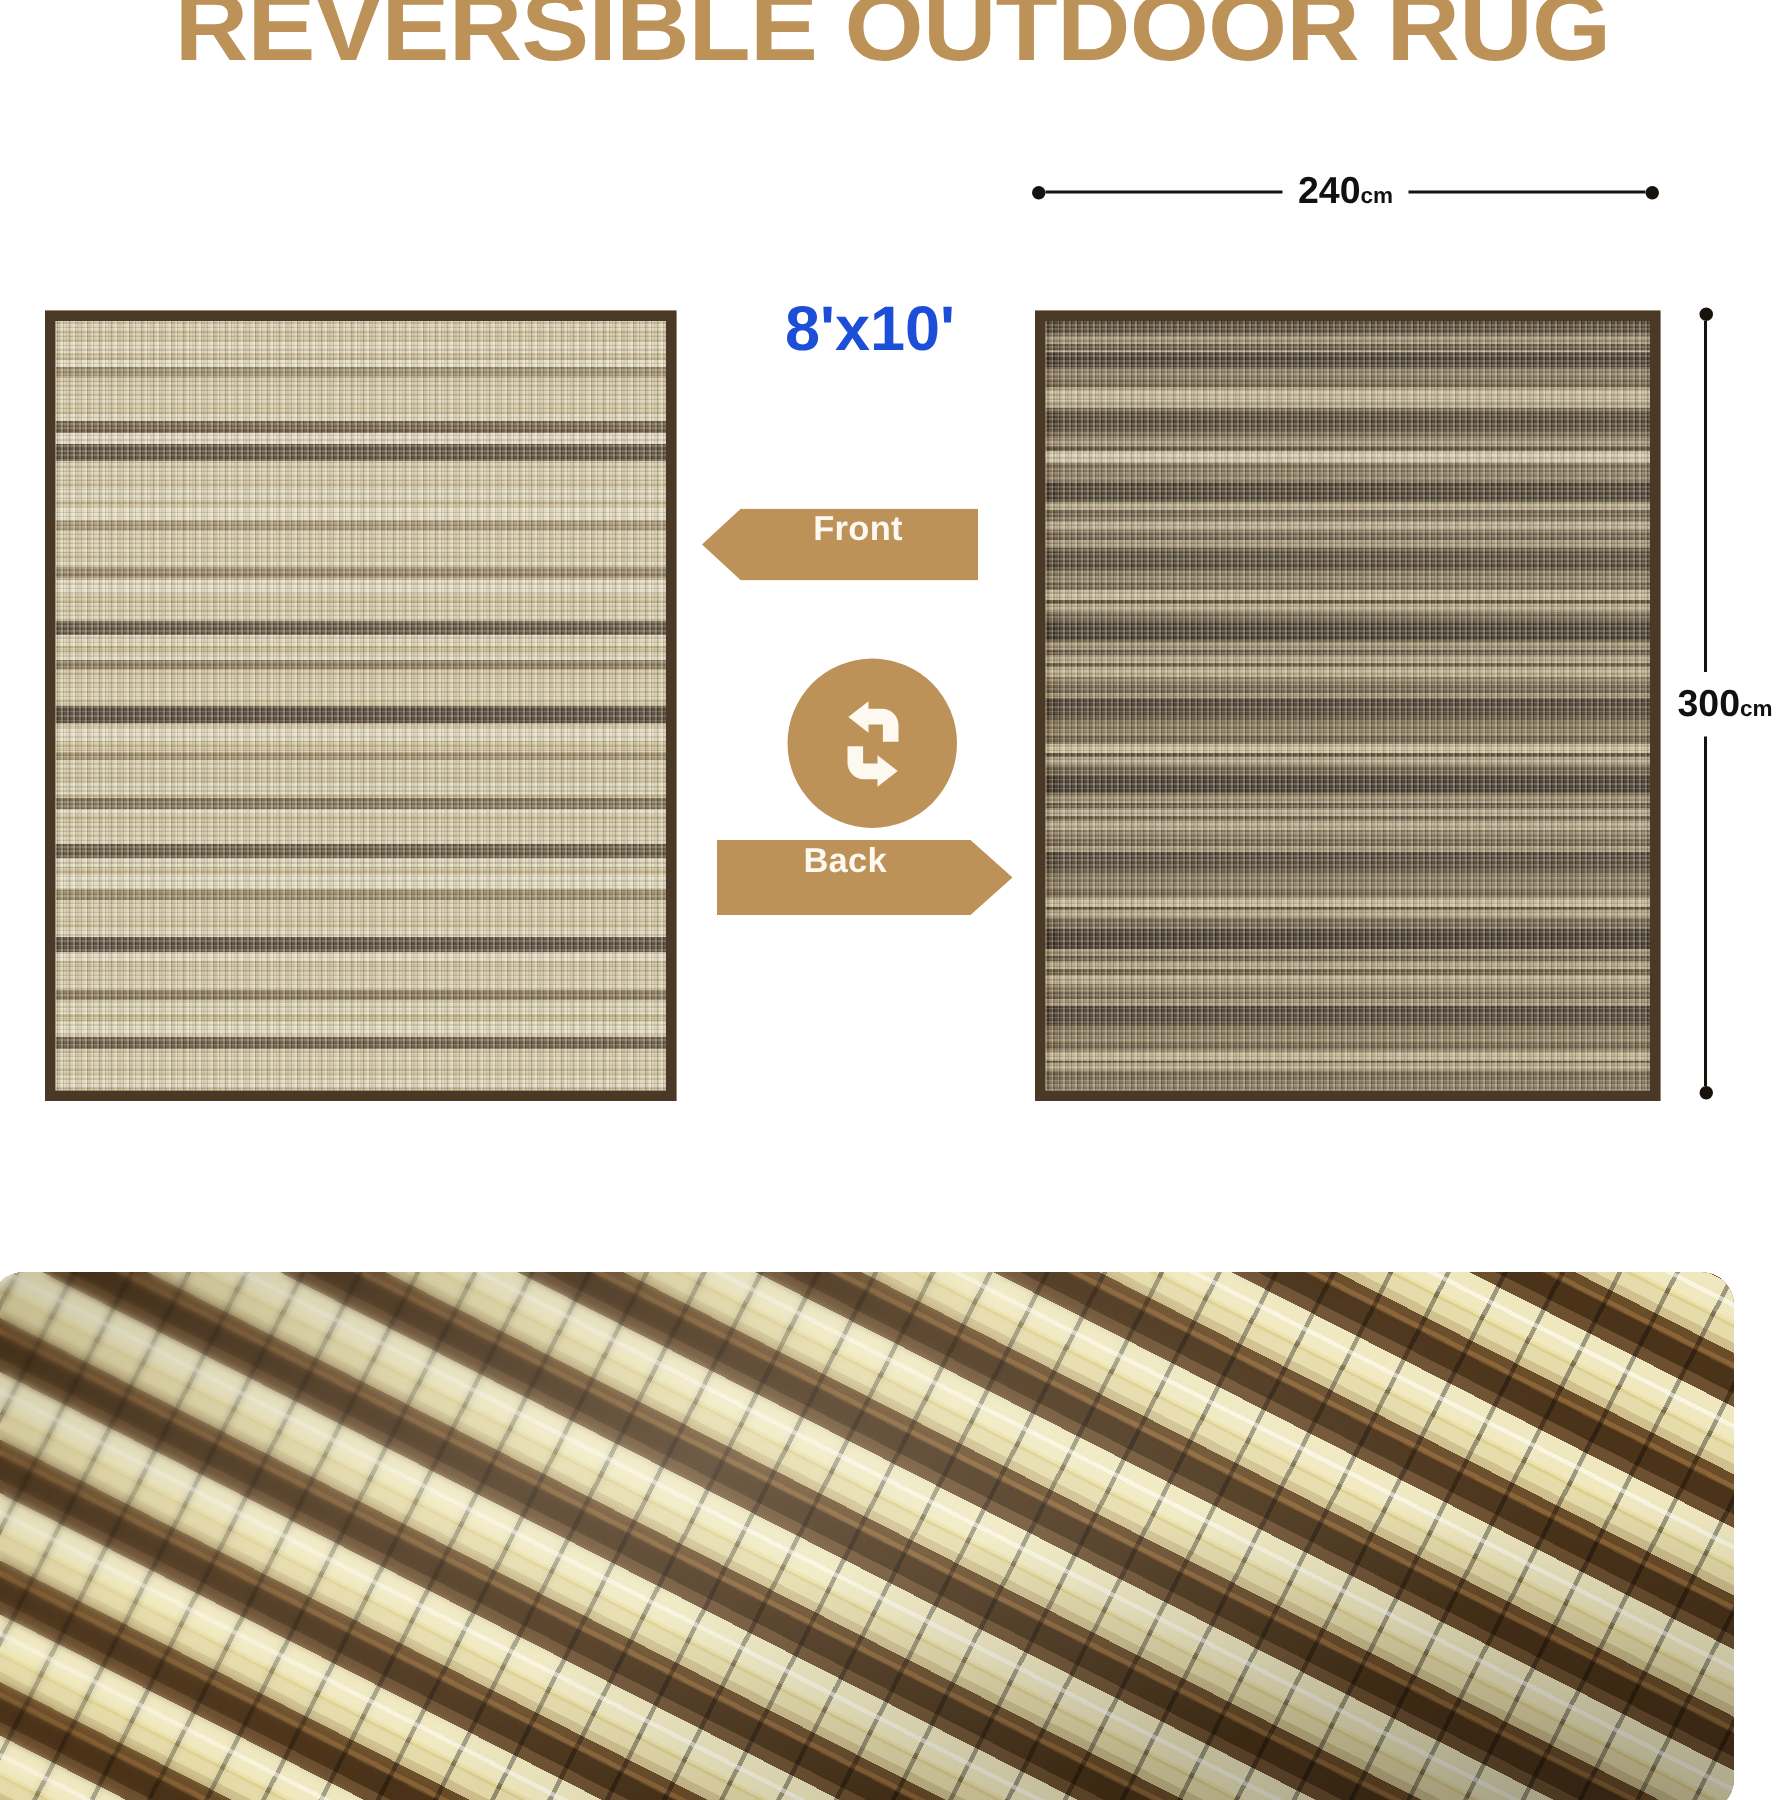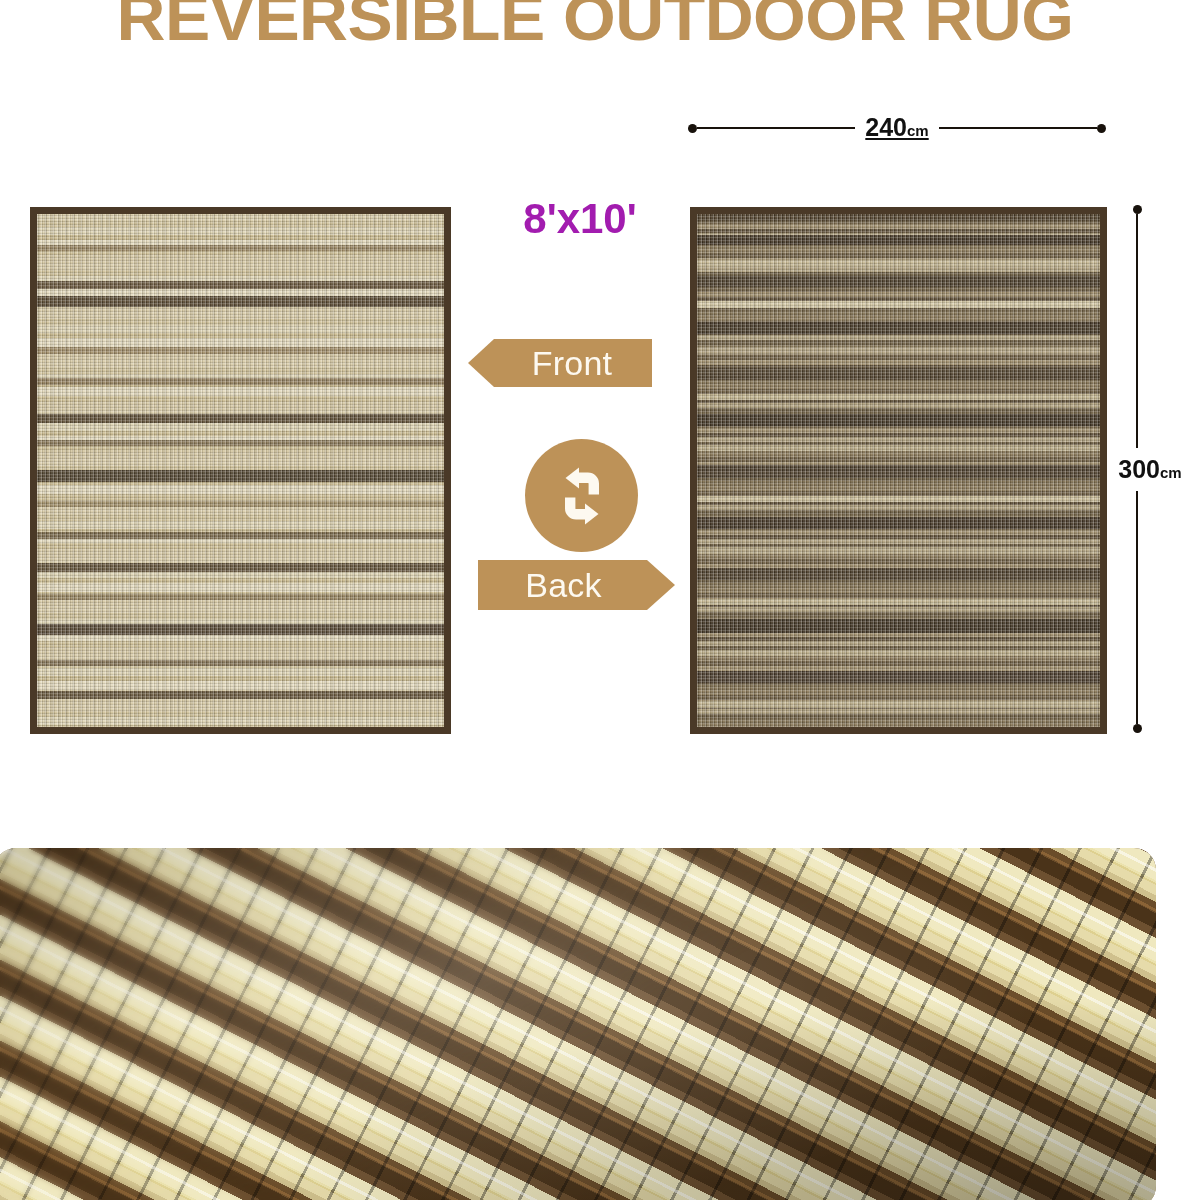--- a/index.html
+++ b/index.html
@@ -39,21 +39,21 @@
   .dot{
     width:9px;height:9px;border-radius:50%;
     background:#18120c;flex:0 0 auto;
   }
   .rule{
     height:2px;background:#18120c;flex:1 1 auto;
   }
   #dim-width .dim-label{
     font-size:25px;font-weight:bold;color:#111;
     padding:0 10px;white-space:nowrap;line-height:1;
-    position:relative; top:-1px;text-decoration:underline;
+    position:relative; top:-1px;
   }
   .unit{font-size:15px;font-weight:bold;}
 
   
   #dim-height{
     position:absolute;
     left:1128px; top:205px;
     width:18px; height:528px;
     display:flex;flex-direction:column;align-items:center;
   }
@@ -179,30 +179,30 @@
         #c2b48e 95% 96.2%,transparent 96.2% 100%);
     opacity:.9;
   }
 
   
   #size-label{
     position:absolute;
     left:440px; top:198px; width:280px;
     text-align:center;
     font-size:42px;font-weight:bold;
-    color:#a21caf;line-height:1;
+    color:#1d4ed8;line-height:1;
     white-space:nowrap;
   }
 
   .arrow{
     position:absolute;
     background:#bd9258;
-    display:flex;align-items:center;justify-content:center;
+    display:flex;justify-content:center;
     color:#fdf9f0;
-    font-size:34px;font-weight:normal;
+    font-size:23px;font-weight:bold;
     letter-spacing:.2px;
   }
   #arrow-front{
     left:468px; top:339px; width:184px; height:48px;
     clip-path:polygon(26px 0, 100% 0, 100% 100%, 26px 100%, 0 50%);
     padding-left:24px;box-sizing:border-box;
   }
   #arrow-back{
     left:478px; top:560px; width:197px; height:50px;
     clip-path:polygon(0 0, calc(100% - 28px) 0, 100% 50%, calc(100% - 28px) 100%, 0 100%);

